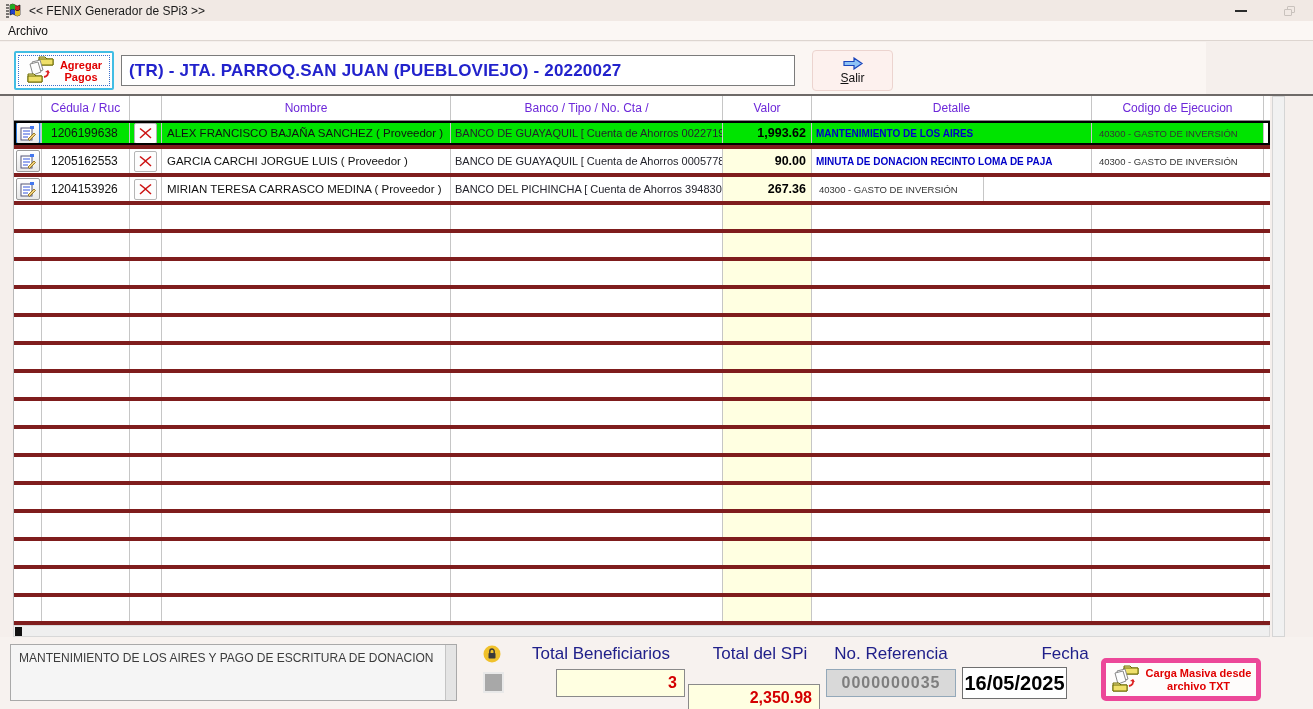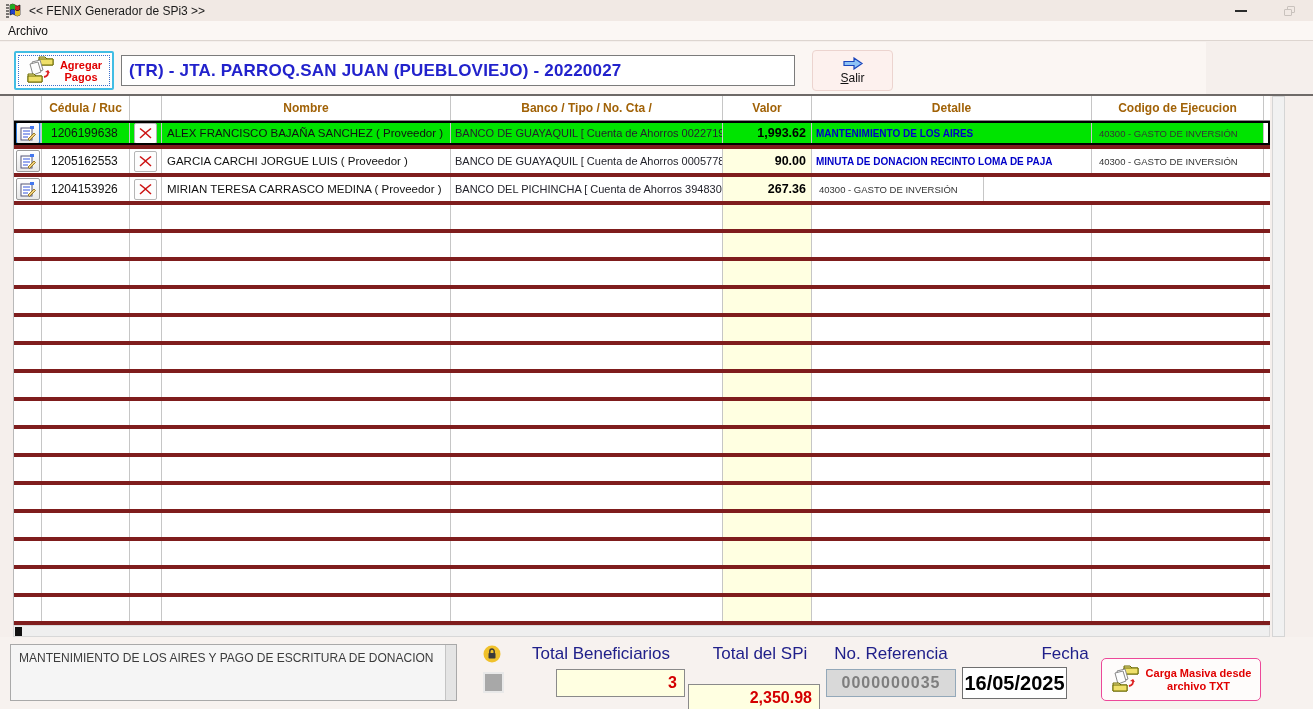--- a/index.html
+++ b/index.html
@@ -39,21 +39,21 @@
   .g-head { height:25px; border-bottom:1px solid #8a8a8a; }
   .g-cell { height:100%; border-right:1px solid #c6c6c6; display:flex; align-items:center; overflow:hidden; white-space:nowrap; }
   .c-icon { width:28px; justify-content:center; }
   .c-cedula { width:88px; padding-left:9px; font-size:12px; color:#111; }
   .c-x { width:32px; justify-content:center; }
   .c-nombre { width:289px; padding-left:5px; font-size:11.5px; color:#111; }
   .c-banco { width:272px; padding-left:4px; font-size:11px; color:#24242c; }
   .c-valor { width:89px; justify-content:flex-end; padding-right:5px; font-size:12.5px; font-weight:bold; color:#000; background:var(--valor-column-bg,#ffffe1); }
   .c-detalle { width:280px; padding-left:4px; font-size:10px; font-weight:bold; color:var(--detail-blue,#0000c8); }
   .c-codigo { width:172px; padding-left:7px; font-size:9.5px; color:#333; }
-  .g-head .g-cell { font-size:12px; color:#a16207; font-weight:bold; justify-content:center; padding:0; background:#fff; }
+  .g-head .g-cell { font-size:12px; color:#6d28d9; font-weight:normal; justify-content:center; padding:0; background:#fff; }
   .g-row.selected { position:relative; }
   .g-row.selected .g-cell { background:var(--selected-row,#00e400); }
   .g-row.selected::after { content:""; position:absolute; inset:0; border:2px solid #000; pointer-events:none; }
   .btn-edit { width:24px; height:22px; background:linear-gradient(#ffffff,#e8e8e8); border:1px solid #9a9a9a; border-radius:2px; display:flex; align-items:center; justify-content:center; }
   .g-row.selected .btn-edit { border:1px solid #2e7de0; box-shadow:0 0 0 1px #9cc9f5; }
   .btn-del { width:23px; height:21px; background:#fdfdfd; border:1px solid #b5b5b5; border-radius:2px; display:flex; align-items:center; justify-content:center; }
 
   
   .hscroll { position:absolute; left:13px; top:625px; width:1257px; height:12px; background:#efefef; border:1px solid #d8d8d8; }
   .hscroll .thumb { position:absolute; left:1px; top:1px; width:7px; height:9px; background:#111; }
@@ -69,21 +69,21 @@
   .lbl-ben { left:517px; width:168px; }
   .lbl-spi { left:700px; width:120px; }
   .lbl-ref { left:826px; width:130px; }
   .lbl-fecha { left:1000px; width:130px; }
   .f-field { position:absolute; top:32px; height:28px; border:1px solid #8a8a8a; display:flex; align-items:center; }
   .fld-yellow { background:var(--valor-column-bg,#ffffe1); justify-content:flex-end; padding-right:7px; font-size:16px; font-weight:bold; color:var(--value-red,#d40000); }
   .fld-ben { left:556px; width:129px; }
   .fld-spi { left:688px; width:132px;margin-top:15px; }
   .fld-ref { left:826px; top:32px; width:130px; background:#d9d9d9; border:1px solid #93a8b9; justify-content:center; font-size:16px; font-weight:bold; color:#7e7e7e; letter-spacing:1px; }
   .fld-fecha { left:962px; top:30px; width:105px; height:32px; background:#ffffff; border:1px solid #6f6f6f; justify-content:center; font-size:20px; font-weight:bold; color:#000; }
-  .btn-carga { position:absolute; left:1101px; top:21px; width:160px; height:43px; background:#fefcfb; border:1px solid #ec4899; border-radius:5px; display:flex; align-items:center; justify-content:center; gap:5px; }
+  .btn-carga { position:absolute; left:1101px; top:21px; width:160px; height:43px; background:#fefcfb; border:5px solid #ec4899; border-radius:5px; display:flex; align-items:center; justify-content:center; gap:5px; }
   .btn-carga .label { color:#e00000; font-weight:bold; font-size:11px; line-height:13px; text-align:center; }
 </style>
 </head>
 <body>
 
 <div class="window">
 
   <div class="titlebar">
     <svg class="app-icon" viewBox="0 0 16 15">
       <g stroke="#000" stroke-width="1">

